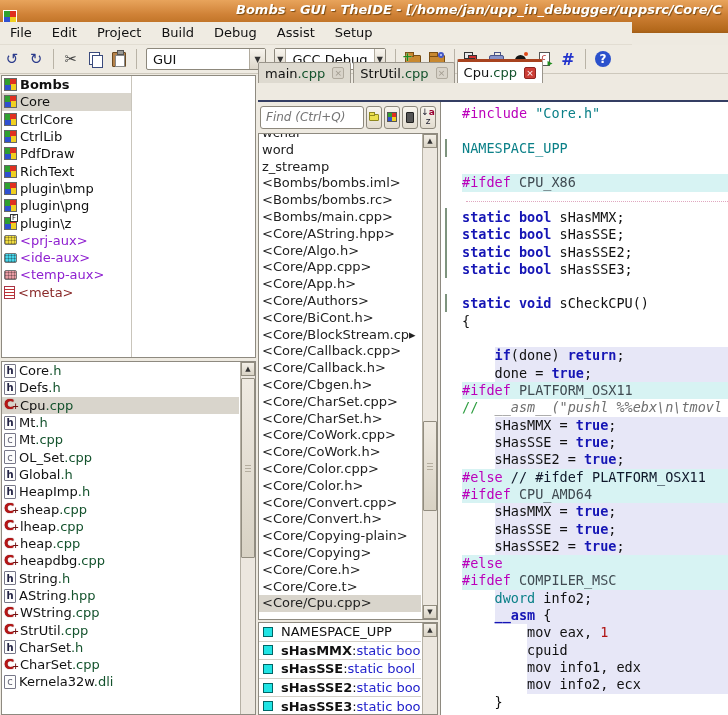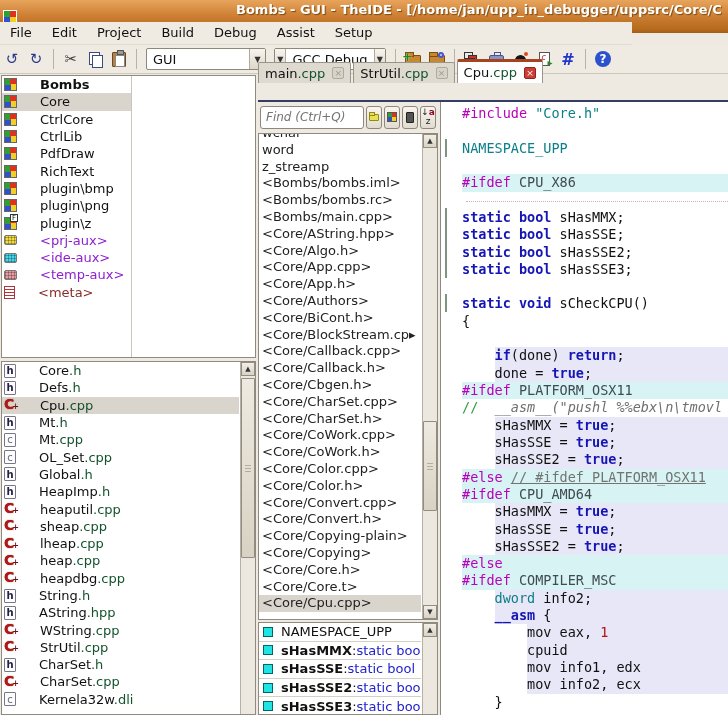--- a/index.html
+++ b/index.html
@@ -2,21 +2,21 @@
 <html><head>
 <meta charset="utf-8">
 <style>
   * { margin:0; padding:0; box-sizing:border-box; }
   html,body { width:728px; height:715px; overflow:hidden; }
   body { font-family:"DejaVu Sans", sans-serif; background:#eeeae1; position:relative; font-size:13px; color:#111; }
   .abs { position:absolute; }
 
   
   .titlebar { left:0; top:0; width:728px; height:33px;
-    background:linear-gradient(#e8a45c, #cf8136 45%, #b4691c 90%, #a25e17); display:flex; align-items:center; }
+    background:linear-gradient(#e8a45c, #cf8136 45%, #b4691c 90%, #a25e17); display:flex; align-items:center;font-style:italic; }
   .win-icon { width:14px; height:14px; margin-left:3px; border:1px solid #fff;
     background:conic-gradient(#e03020 0 25%, #f0d020 0 50%, #3050d0 0 75%, #30a030 0); }
   .title-text { position:absolute; left:236px; top:2px; white-space:nowrap; overflow:hidden; width:492px;
     color:#fff; font-weight:bold; font-size:13px; text-shadow:1px 1px 1px #7a4a10; }
 
   
   .menubar { left:0; top:22px; width:632px; height:23px; background:#efebe2; display:flex; align-items:center; border-bottom:1px solid #e2ddd2;}
   .mi { padding:0 10px; line-height:22px; cursor:default; }
 
   
@@ -54,21 +54,21 @@
   .i-exec:after { content:"▸"; position:absolute; right:-4px; bottom:-3px; color:#1d8c1d; font-size:10px; }
   .i-hash { font-size:16px; font-weight:bold; color:#2233cc; }
   .i-help { width:16px; height:16px; border-radius:50%; background:#2b51cc; color:#fff; font-weight:bold; font-size:12px;
     display:flex; align-items:center; justify-content:center; }
 
   
   .panel { position:absolute; background:#fff; border:1px solid #8e8a80; }
   .pkg-panel { left:1px; top:75px; width:255px; height:283px; overflow:hidden; }
   .pkg-divider { position:absolute; left:129px; top:0; bottom:0; width:1px; background:#c9c5bb; }
   .file-panel { left:1px; top:361px; width:255px; height:354px; overflow:hidden; }
-  .row { height:17.3px; display:flex; align-items:center; white-space:nowrap; width:129px; padding-left:2px;gap:20px; }
+  .row { height:17.3px; display:flex; align-items:center; white-space:nowrap; width:129px; padding-left:2px; }
   .file-panel .row { width:237px; }
   .row.sel { background:#d9d5cc; }
   .row .lbl { padding-left:3px; }
   .bold { font-weight:bold; }
   .aux { color:#8f20d0; }
   .meta-c { color:#8a2a2a; }
   .ext { color:#14532d; }
 
   .pkg-ico { width:13px; height:13px; flex:none; border:1px solid #666;
     background:conic-gradient(#e03020 0 25%, #f0d020 0 50%, #3050d0 0 75%, #30a030 0); position:relative;}
@@ -139,21 +139,21 @@
   .ln { height:17.32px; display:flex; position:relative; }
   .gut { width:21px; flex:none; }
   .gmark { width:8px; height:8px; margin:4px 0 0 4px; background:#cfdccf; border:1px solid #7e947e; }
   .code { flex:1; display:flex; white-space:pre; line-height:17.32px; position:relative; }
   .ln.cyan .code { background:#d7f3f3; }
   .indsp { flex:none; }
   .fillbg { flex:1; background:#e7e7f7; white-space:pre; }
   .dotrule { position:absolute; left:4px; right:0; top:9px; border-top:1px dotted #e0a8c0; }
   .pp { color:#bb00bb; } .str { color:#0b8088; } .typ { color:#0b8088; }
   .kw { color:#1515b5; font-weight:bold; } .pl { color:#101010; } .mac { color:#404b52; }
-  .cmt { color:#2e9e40; } .cmi { color:#707070; font-style:italic; } .cml { color:#737373;text-decoration:underline; } .num { color:#b01414; }
+  .cmt { color:#2e9e40; } .cmi { color:#707070; font-style:italic; } .cml { color:#0f172a; } .num { color:#b01414; }
 </style>
 </head>
 <body>
 
 <div class="abs titlebar">
   <span class="win-icon"></span>
   <span class="title-text">Bombs - GUI - TheIDE - [/home/jan/upp_in_debugger/uppsrc/Core/C</span>
 </div>
 
 <div class="abs menubar" id="menubar">
@@ -315,24 +315,20 @@
       <span class="f-ico c"></span>
       <span class="lbl">OL_Set<span class="ext">.cpp</span></span>
     </div>
     <div class="row">
       <span class="f-ico h"></span>
       <span class="lbl">Global<span class="ext">.h</span></span>
     </div>
     <div class="row">
       <span class="f-ico h"></span>
       <span class="lbl">HeapImp<span class="ext">.h</span></span>
-    </div>
-    <div class="row">
-      <span class="cpp-ico"></span>
-      <span class="lbl">heaputil<span class="ext">.cpp</span></span>
     </div>
     <div class="row">
       <span class="cpp-ico"></span>
       <span class="lbl">sheap<span class="ext">.cpp</span></span>
     </div>
     <div class="row">
       <span class="cpp-ico"></span>
       <span class="lbl">lheap<span class="ext">.cpp</span></span>
     </div>
     <div class="row">

